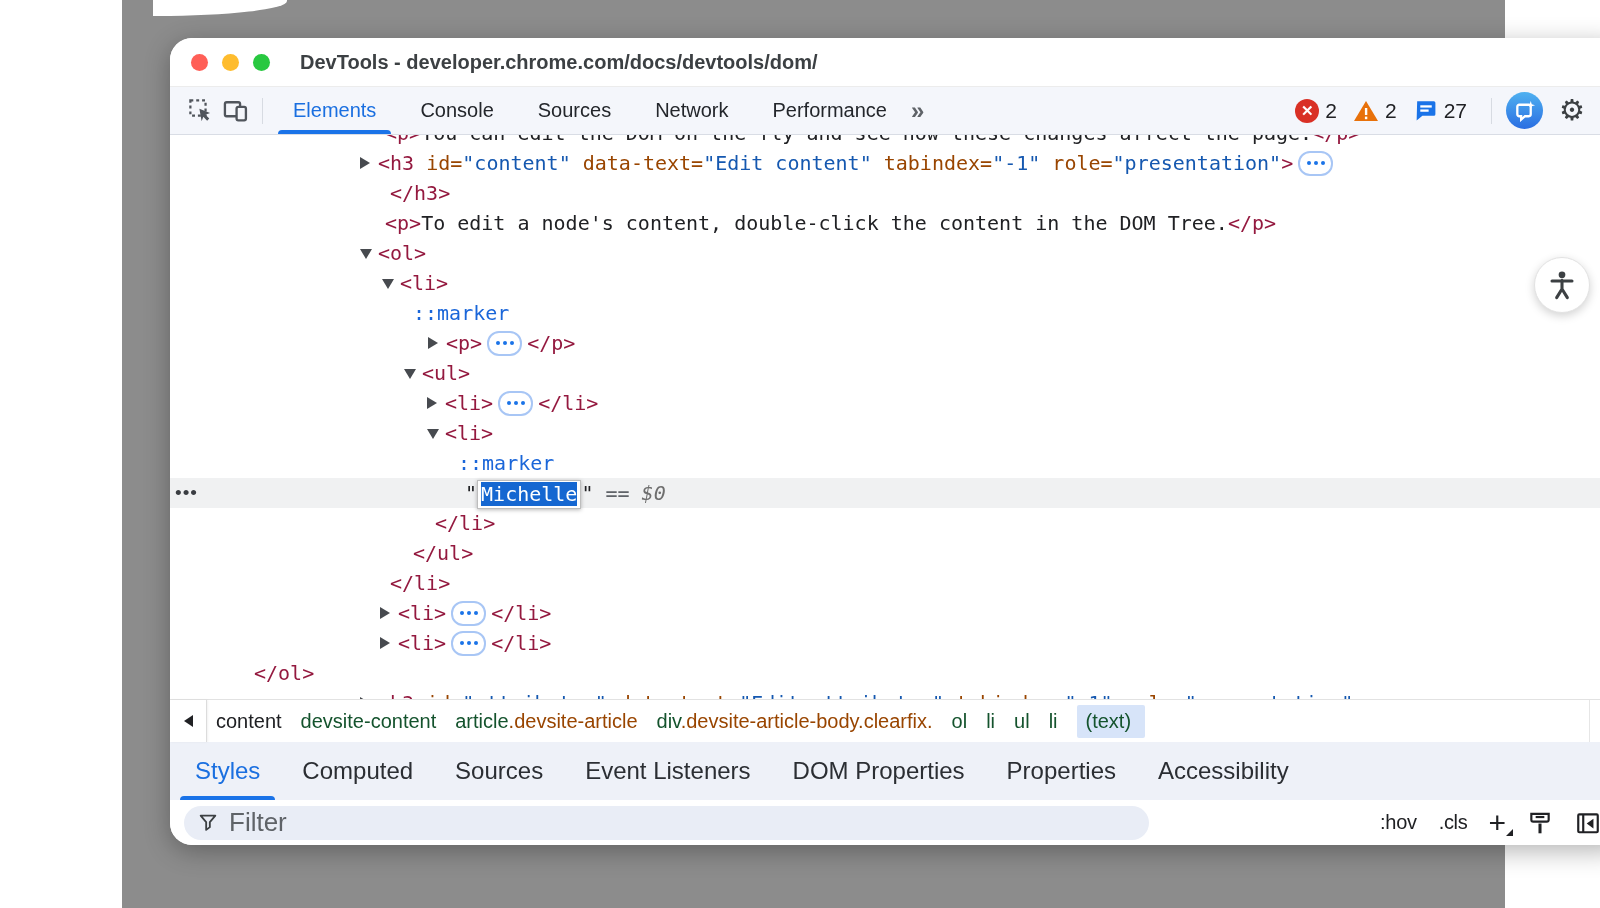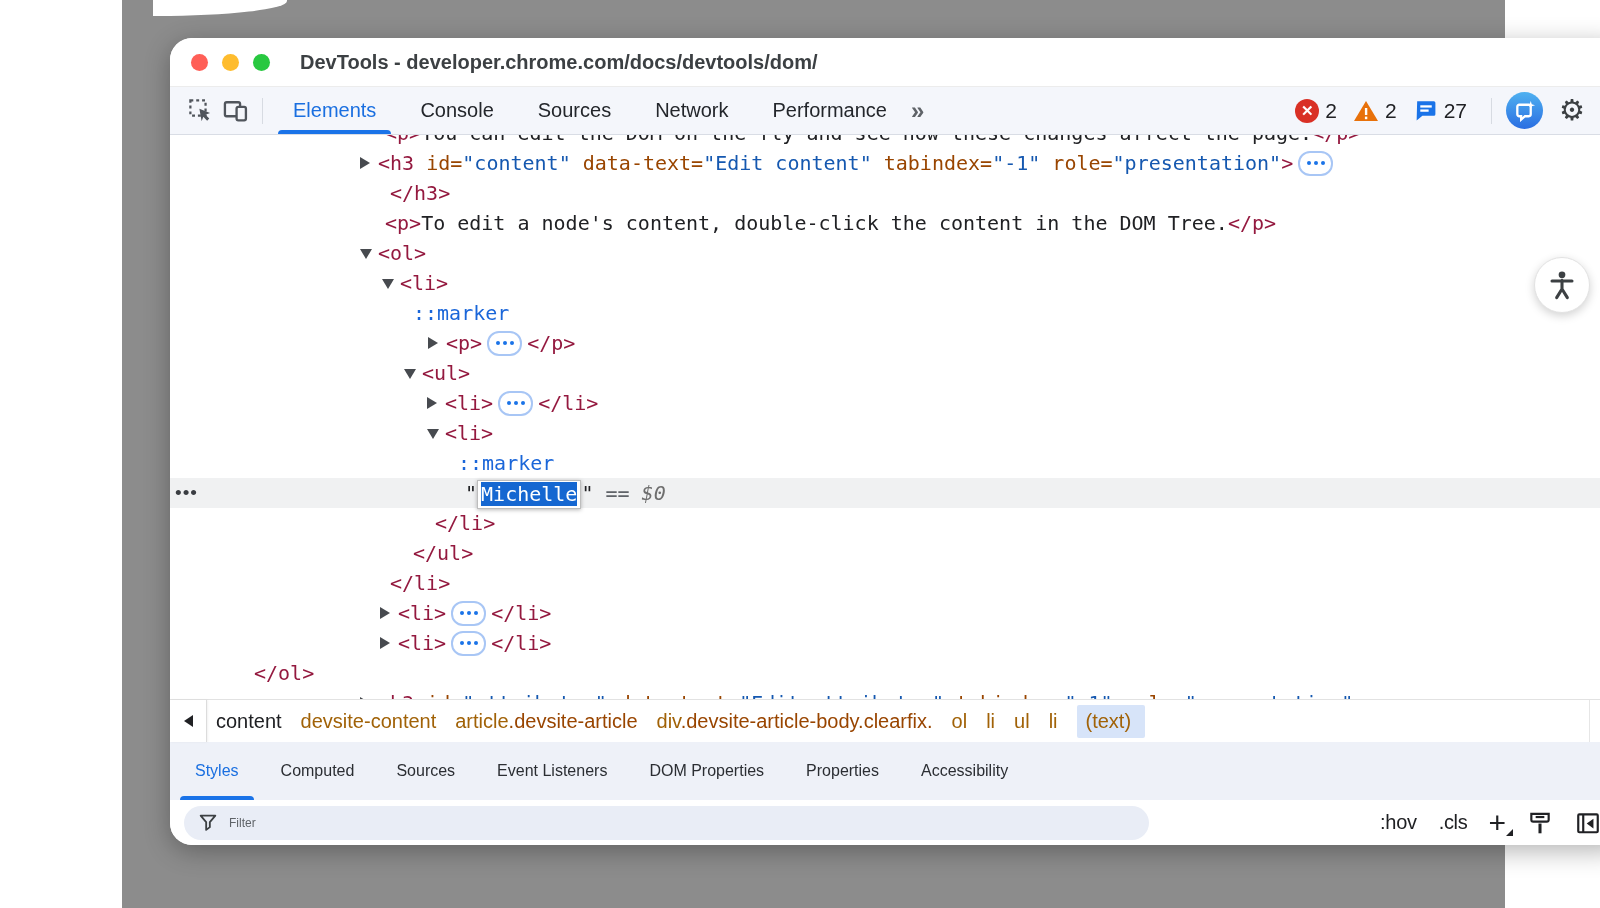--- a/index.html
+++ b/index.html
@@ -77,34 +77,34 @@
   .crumbbar{height:42px;border-top:1px solid #e2e2e2;background:#fff;display:flex;align-items:center;flex:0 0 auto;position:relative;}
   .crumb-nav{width:36px;height:100%;display:flex;align-items:center;justify-content:center;flex:0 0 auto;cursor:pointer;background:#fff;}
   .crumb-nav.left{border-right:1px solid #dcdcdc;box-shadow:1px 0 2px rgba(0,0,0,.06);}
   .crumb-nav.right{border-left:1px solid #e6e6e6;margin-left:auto;}
   .tri-l{width:0;height:0;border-right:9px solid #202124;border-top:6px solid transparent;border-bottom:6px solid transparent;}
   .tri-r{width:0;height:0;border-left:9px solid #5f6368;border-top:6px solid transparent;border-bottom:6px solid transparent;}
   .crumbs{display:flex;align-items:center;gap:19px;padding-left:9px;font-size:20px;white-space:nowrap;overflow:hidden;}
   .crumb{cursor:pointer;}
   .crumb.selected{background:#d7e4f9;padding:5px 14px 5px 9px;border-radius:2px;}
   .ck-plain{color:#202124;}
-  .ck-tag{color:#a16207;}
+  .ck-tag{color:#14532d;}
   .ck-class{color:#994500;}
 
   
   .styles-tabs{height:58px;background:#eef1f8;display:flex;align-items:stretch;padding-left:4px;flex:0 0 auto;}
-  .stab{display:flex;align-items:center;padding:0 21px;font-size:16px;color:#2b2e33;position:relative;cursor:pointer;white-space:nowrap;}
+  .stab{display:flex;align-items:center;padding:0 21px;font-size:24px;color:#2b2e33;position:relative;cursor:pointer;white-space:nowrap;}
   .stab.active{color:#1a6fe0;}
   .stab.active::after{content:"";position:absolute;left:6px;right:6px;bottom:0;height:4px;border-radius:4px 4px 0 0;background:#1a73e8;}
 
   
   .filterbar{height:45px;background:#fff;display:flex;align-items:center;padding:0 14px;flex:0 0 auto;}
   .filter-pill{flex:0 0 auto;width:952px;height:34px;border-radius:17px;background:#e9edf6;display:flex;align-items:center;
     padding-left:13px;gap:10px;cursor:text;}
-  .filter-ph{font-size:12px;color:#5f6368;}
+  .filter-ph{font-size:26px;color:#5f6368;}
   .fb-right{display:flex;align-items:center;margin-left:auto;gap:0;}
   .tog{font-size:20px;color:#202124;font-weight:500;margin:0 11px;cursor:pointer;letter-spacing:-.3px;}
   .plusbtn{position:relative;font-size:30px;font-weight:300;color:#202124;margin:0 10px;cursor:pointer;line-height:1;}
   .plusbtn::after{content:"";position:absolute;right:-7px;bottom:2px;width:0;height:0;
     border-left:7px solid transparent;border-bottom:7px solid #202124;}
   .fb-ico{margin:0 11px;cursor:pointer;display:flex;align-items:center;}
 </style>
 </head>
 <body>
 

